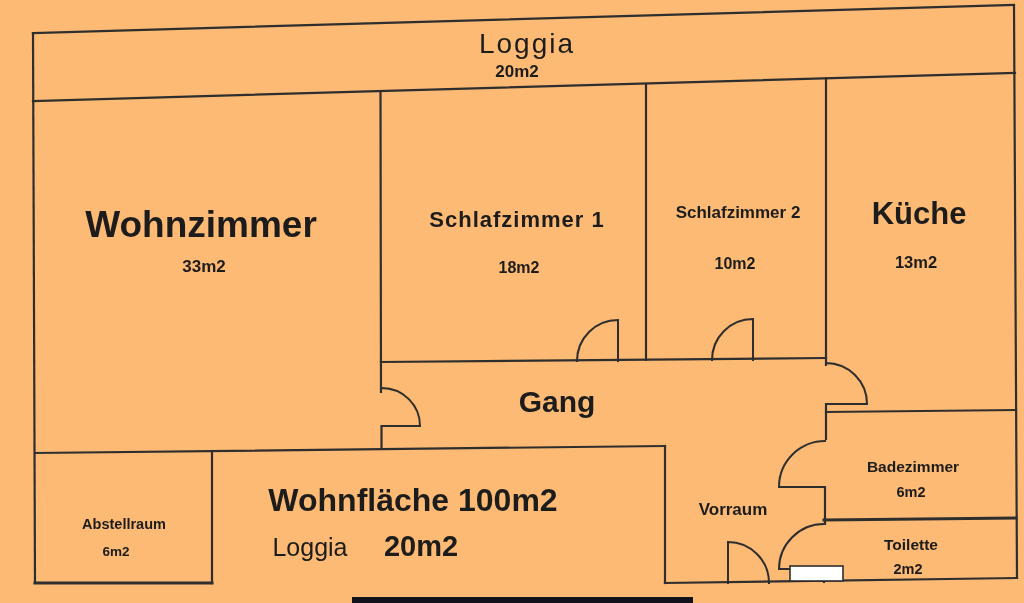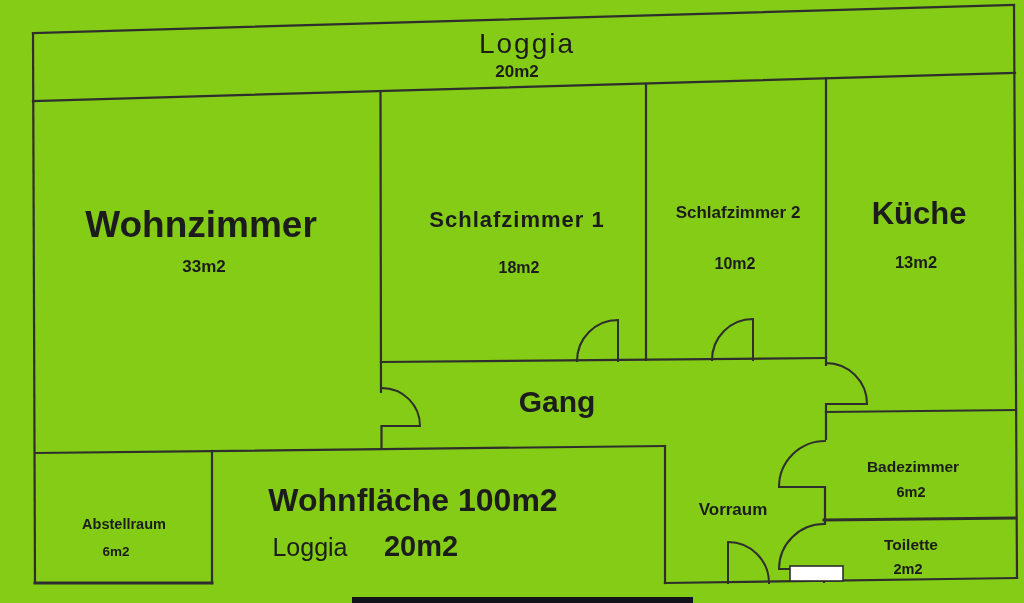--- a/index.html
+++ b/index.html
@@ -9,21 +9,21 @@
     background: #ffffff;
     width: 1024px;
     height: 603px;
     overflow: hidden;
     font-family: "Liberation Sans", "DejaVu Sans", sans-serif;
   }
   .plan-wrap {
     position: relative;
     width: 1024px;
     height: 603px;
-    background: #84cc16;
+    background: #fdba74;
   }
   svg { display: block; }
   .wall {
     fill: none;
     stroke: #2e2e2e;
     stroke-width: 2.2;
     stroke-linecap: square;
     stroke-linejoin: miter;
   }
   .wall-thick { stroke-width: 3; }

